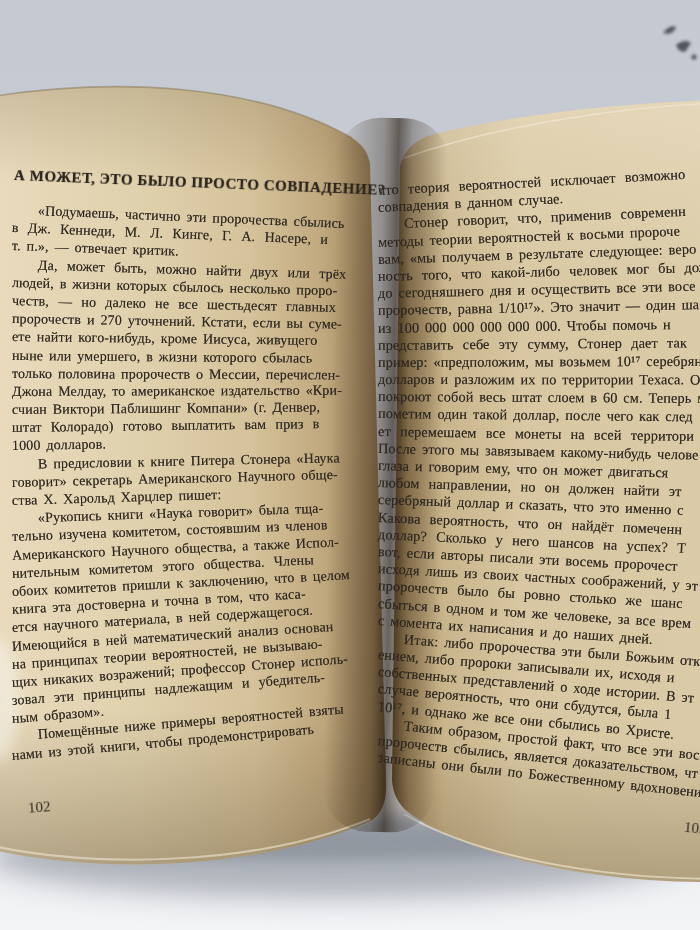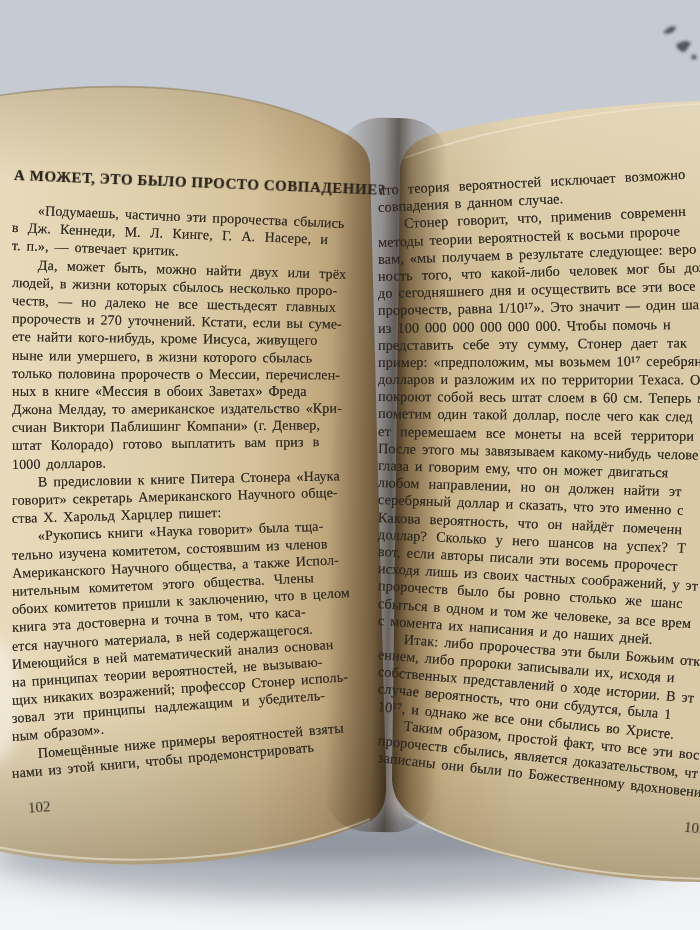--- a/index.html
+++ b/index.html
@@ -123,21 +123,20 @@
     <div class="tline ind" style="transform: rotate(2.4deg);">«Подумаешь, частично эти пророчества сбылись</div>
     <div class="tline wide" style="transform: rotate(2.16deg);">в Дж. Кеннеди, М. Л. Кинге, Г. А. Насере, и</div>
     <div class="tline" style="transform: rotate(1.92deg);">т. п.», — отвечает критик.</div>
     <div class="tline ind wide" style="transform: rotate(1.68deg);">Да, может быть, можно найти двух или трёх</div>
     <div class="tline" style="transform: rotate(1.45deg);">людей, в жизни которых сбылось несколько проро-</div>
     <div class="tline wide" style="transform: rotate(1.21deg);">честв, — но далеко не все шестьдесят главных</div>
     <div class="tline" style="transform: rotate(0.97deg);">пророчеств и 270 уточнений. Кстати, если вы суме-</div>
     <div class="tline" style="transform: rotate(0.73deg);">ете найти кого-нибудь, кроме Иисуса, живущего</div>
     <div class="tline" style="transform: rotate(0.49deg);">ныне или умершего, в жизни которого сбылась</div>
     <div class="tline" style="transform: rotate(0.25deg);">только половина пророчеств о Мессии, перечислен-</div>
-    <div class="tline" style="transform: rotate(0.01deg);">ных в книге «Мессия в обоих Заветах» Фреда</div>
     <div class="tline" style="transform: rotate(-0.23deg);">Джона Мелдау, то американское издательство «Кри-</div>
     <div class="tline" style="transform: rotate(-0.46deg);">счиан Виктори Паблишинг Компани» (г. Денвер,</div>
     <div class="tline wide" style="transform: rotate(-0.7deg);">штат Колорадо) готово выплатить вам приз в</div>
     <div class="tline" style="transform: rotate(-0.94deg);">1000 долларов.</div>
     <div class="tline ind" style="transform: rotate(-1.18deg);">В предисловии к книге Питера Стонера «Наука</div>
     <div class="tline" style="transform: rotate(-1.42deg);">говорит» секретарь Американского Научного обще-</div>
     <div class="tline" style="transform: rotate(-1.66deg);">ства Х. Харольд Харцлер пишет:</div>
     <div class="tline ind" style="transform: rotate(-1.9deg);">«Рукопись книги «Наука говорит» была тща-</div>
     <div class="tline" style="transform: rotate(-2.14deg);">тельно изучена комитетом, состоявшим из членов</div>
     <div class="tline" style="transform: rotate(-2.37deg);">Американского Научного общества, а также Испол-</div>

